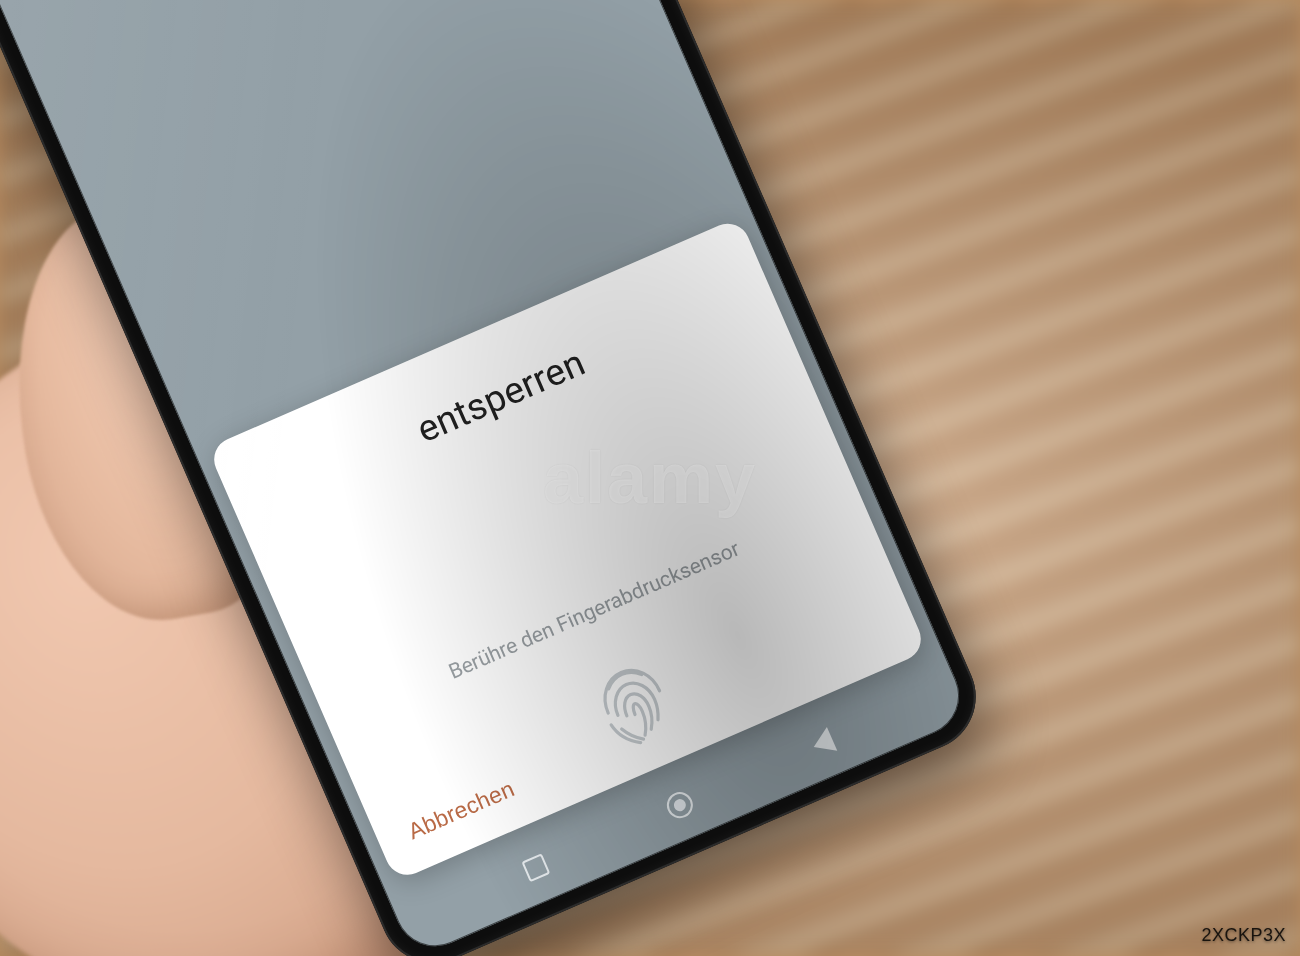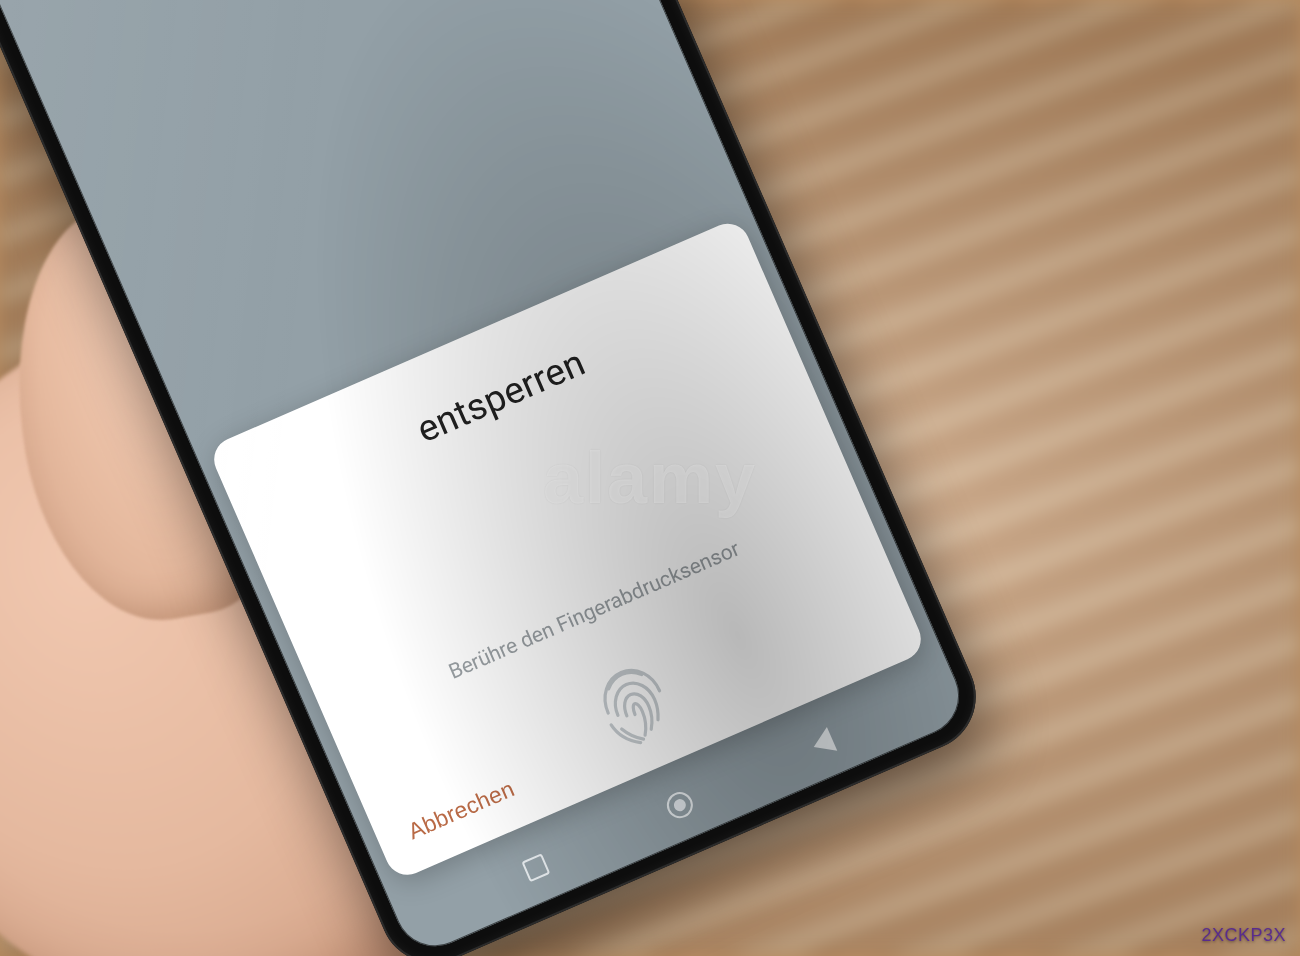--- a/index.html
+++ b/index.html
@@ -177,21 +177,21 @@
       font-family: Arial, sans-serif;
       pointer-events:none;
       user-select:none;
       text-shadow: 0 0 2px rgba(0,0,0,0.08);
     }
     .corner-id {
       position:absolute;
       right: 14px;
       bottom: 10px;
       font-size: 18px;
-      color: #4c1d95;
+      color: #000000;
       opacity: 0.85;
       font-family: Arial, sans-serif;
       letter-spacing: 0.5px;
       text-shadow: 0 1px 3px rgba(0,0,0,0.5);
     }
   </style>
 </head>
 <body>
 
 <div class="wood-bg"></div>

